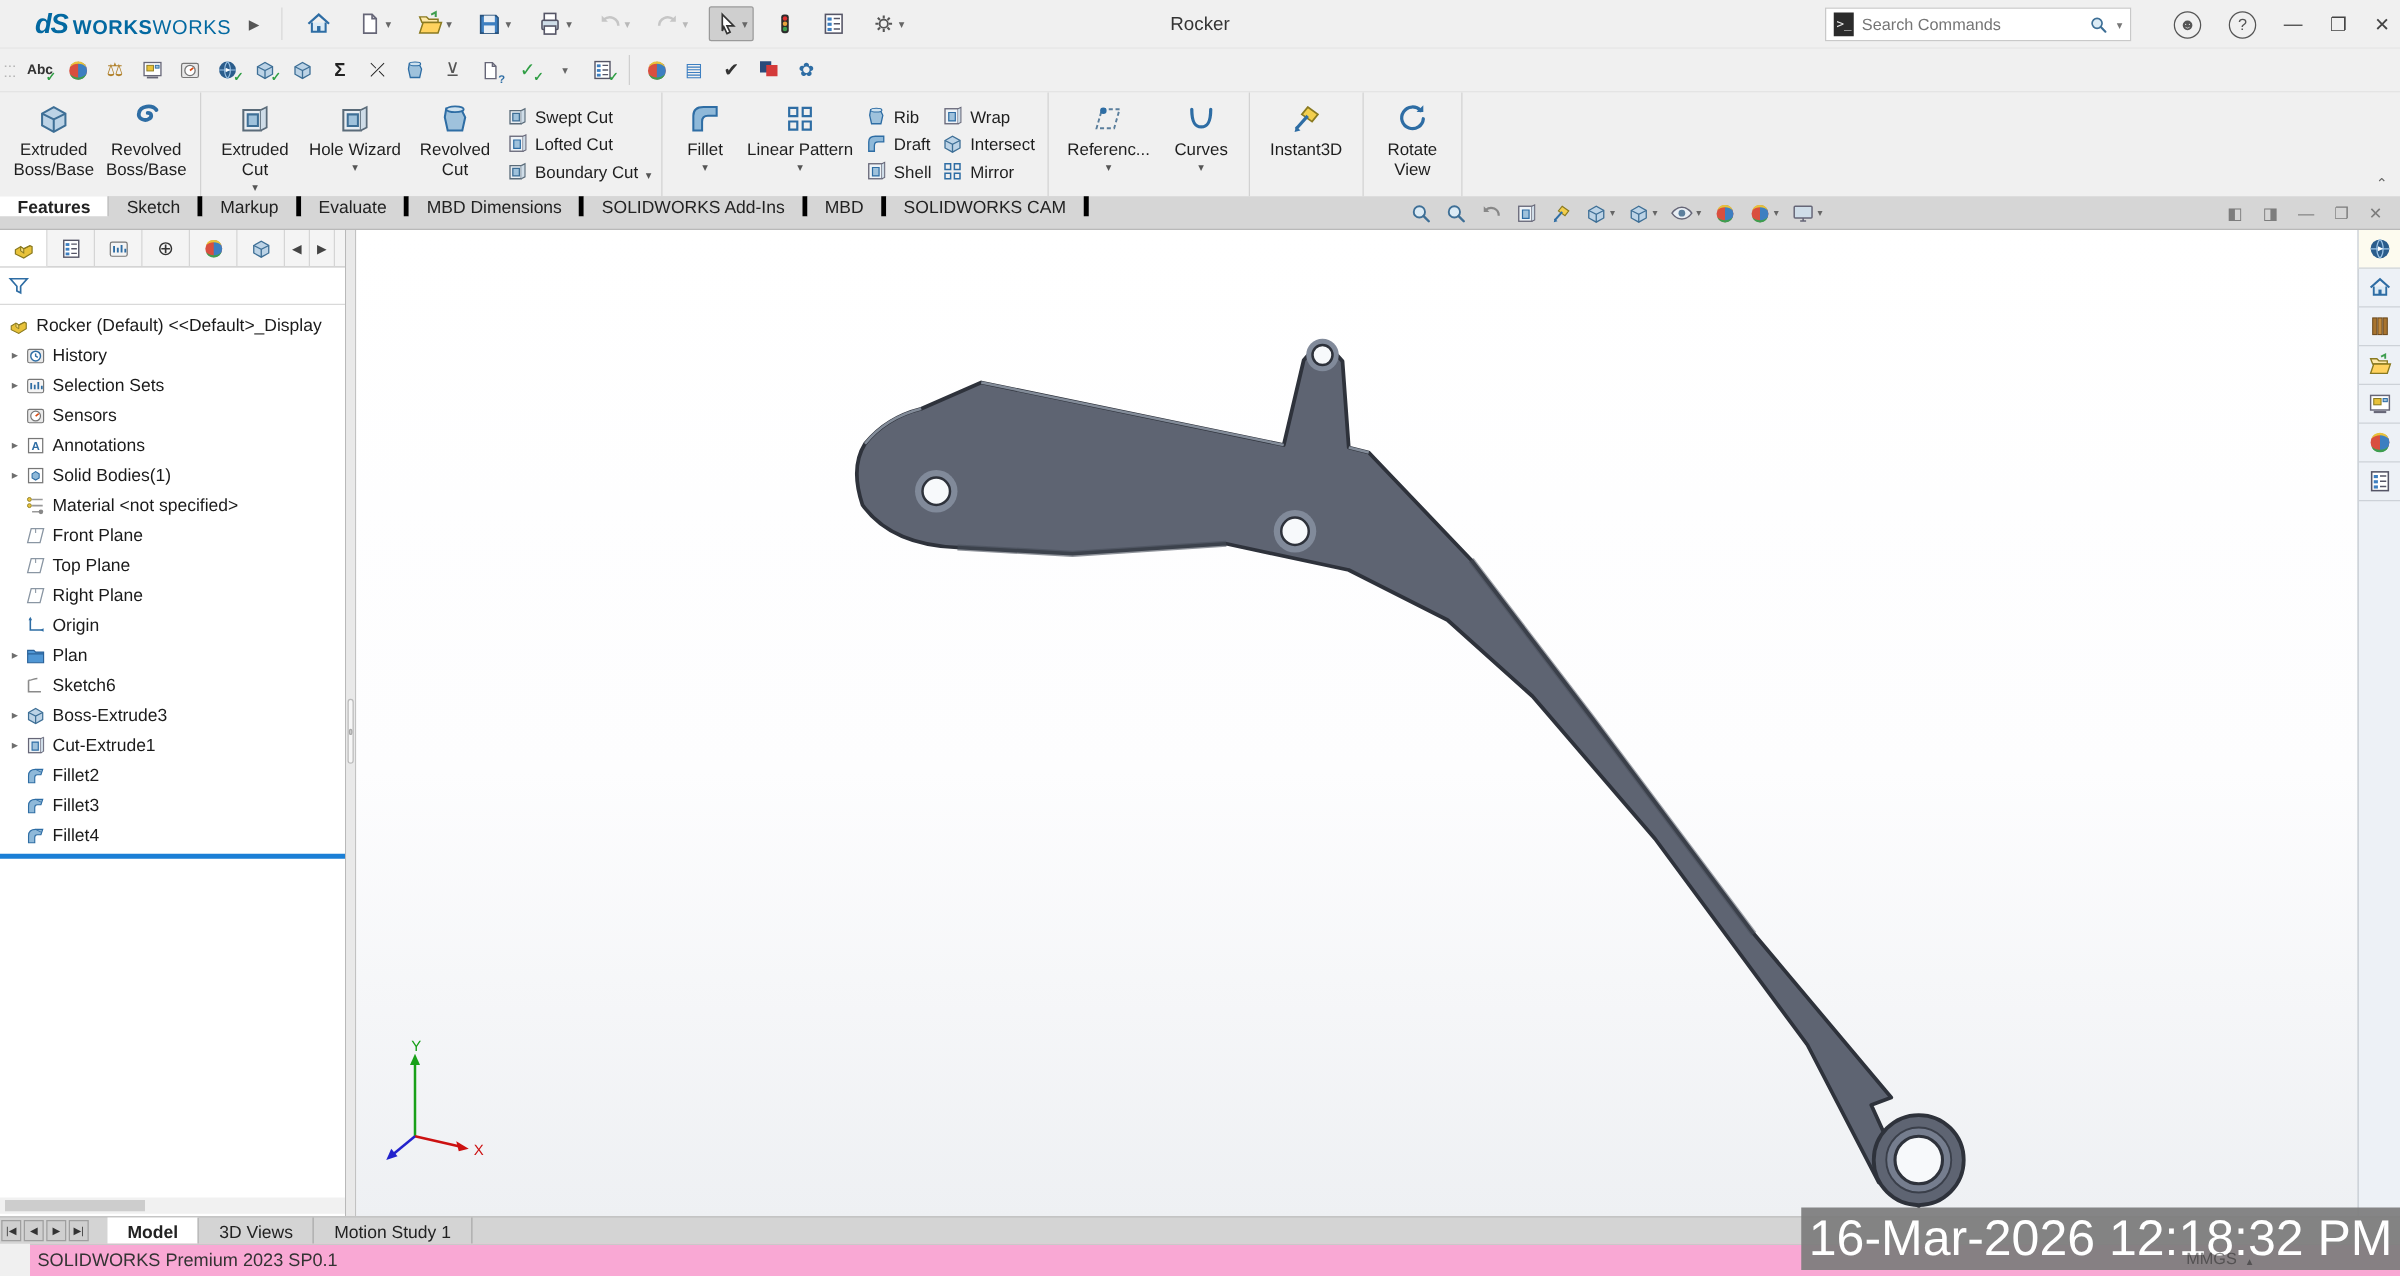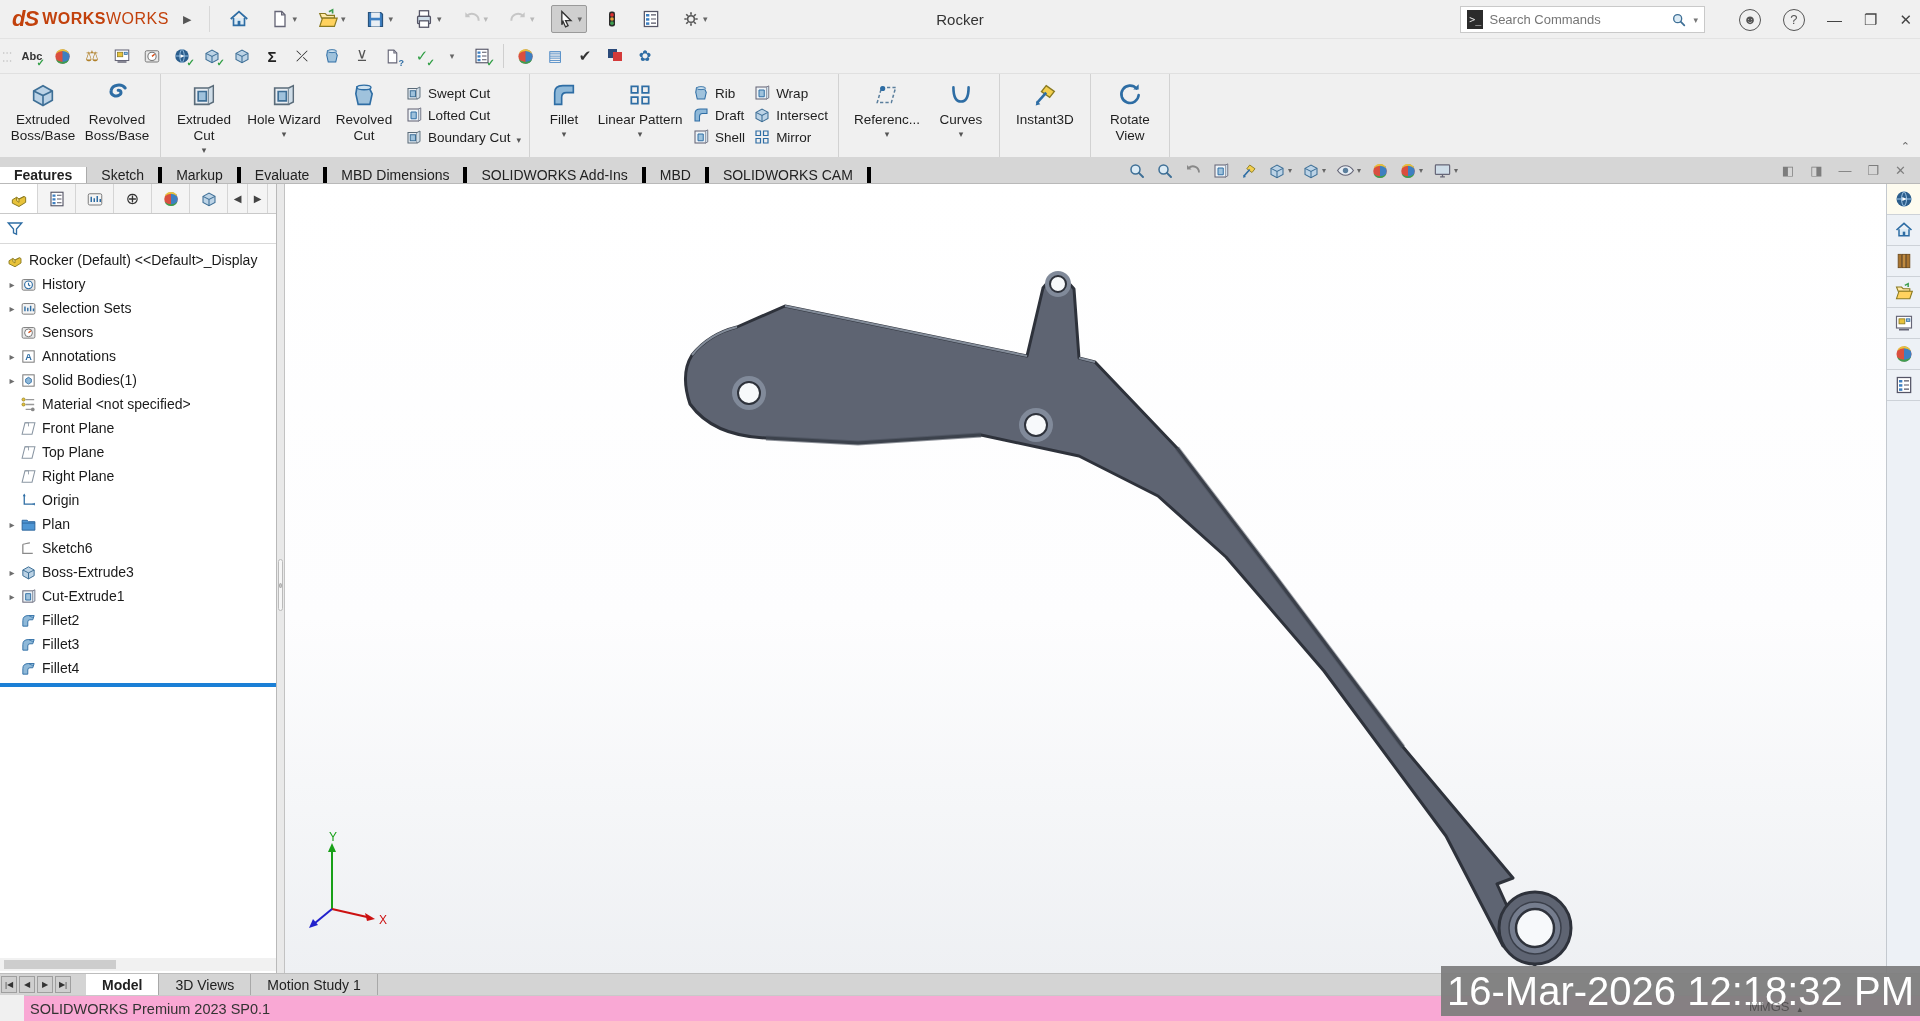--- a/index.html
+++ b/index.html
@@ -4,21 +4,21 @@
 <style>
   * { margin:0; padding:0; box-sizing:border-box; }
   html,body { width:1920px; height:1021px; overflow:hidden; background:#f0f0f0;
     font-family:"Liberation Sans", sans-serif; color:#222; }
   svg { display:block; }
   .ico { flex:0 0 auto; }
 
   
   #titlebar { position:absolute; left:0; top:0; width:1920px; height:39px;
     background:#f0f0f0; display:flex; align-items:center; border-bottom:1px solid #e3e3e3;}
-  .logo { display:flex; align-items:center; margin-left:12px; color:#c2410c; white-space:nowrap;}
+  .logo { display:flex; align-items:flex-end; margin-left:28px; color:#0369a1; white-space:nowrap;}
   .logo .mark { font-size:22px; font-weight:bold; font-style:italic; letter-spacing:-1px; margin-right:4px;}
   .logo .solid { font-size:16px; font-weight:bold; letter-spacing:.5px;}
   .logo .works { font-size:16px; font-weight:normal; letter-spacing:.5px;}
   .flyout-arrow { color:#555; font-size:11px; margin:0 10px 0 14px;}
   .tb-sep { width:1px; height:26px; background:#d8d8d8; margin:0 8px;}
   .tbtn { display:flex; align-items:center; gap:2px; padding:3px 4px; border-radius:2px; margin:0 6px;}
   .tbtn .dd { font-size:9px; color:#666; }
   .tbtn.sel { background:#cfcfcf; border:1px solid #9a9a9a;}
   .tbtn.dis { opacity:.4; }
   #doc-title { position:absolute; left:50%; transform:translateX(-50%); font-size:15px; color:#333;}
@@ -53,21 +53,21 @@
   .bigbtn .blabel { font-size:13.5px; text-align:center; line-height:16px; margin-top:2px; color:#1e1e1e;}
   .bigbtn .bdd { font-size:9px; color:#555; margin-top:1px;}
   .stack { display:flex; flex-direction:column; justify-content:flex-start; padding-top:6px;}
   .srow { display:flex; align-items:center; gap:5px; height:22px; padding:0 4px;}
   .srow .slabel { font-size:13.5px; color:#1e1e1e; white-space:nowrap;}
   .stack-dd { display:flex; align-items:flex-end; padding:0 2px 10px 2px; font-size:9px; color:#555;}
   #ribbon-collapse { position:absolute; right:10px; top:140px; font-size:11px; color:#666;}
 
   
   #tabstrip { position:absolute; left:0; top:157px; width:1920px; height:27px; background:#d6d6d6;
-    display:flex; align-items:flex-end; border-bottom:1px solid #b9b9b9;}
+    display:flex; align-items:flex-start; border-bottom:1px solid #b9b9b9;}
   .rtab { padding:0 14px; display:flex; align-items:center; font-size:14px; color:#222;
     background:#d6d6d6; border-right:4px solid #000000;}
   .rtab.active { background:#fff; font-weight:bold; border-right:1px solid #ababab;}
   #headsup { position:absolute; left:1128px; top:157px; height:27px; display:flex; align-items:center; gap:10px;}
   .hico { display:flex; align-items:center; gap:2px;}
   .hico .dd { font-size:8px; color:#666;}
   #docwin-controls { position:absolute; right:14px; top:157px; height:27px; display:flex; align-items:center; gap:16px; color:#7d7d7d;}
   .dw { font-size:13px; }
 
   

